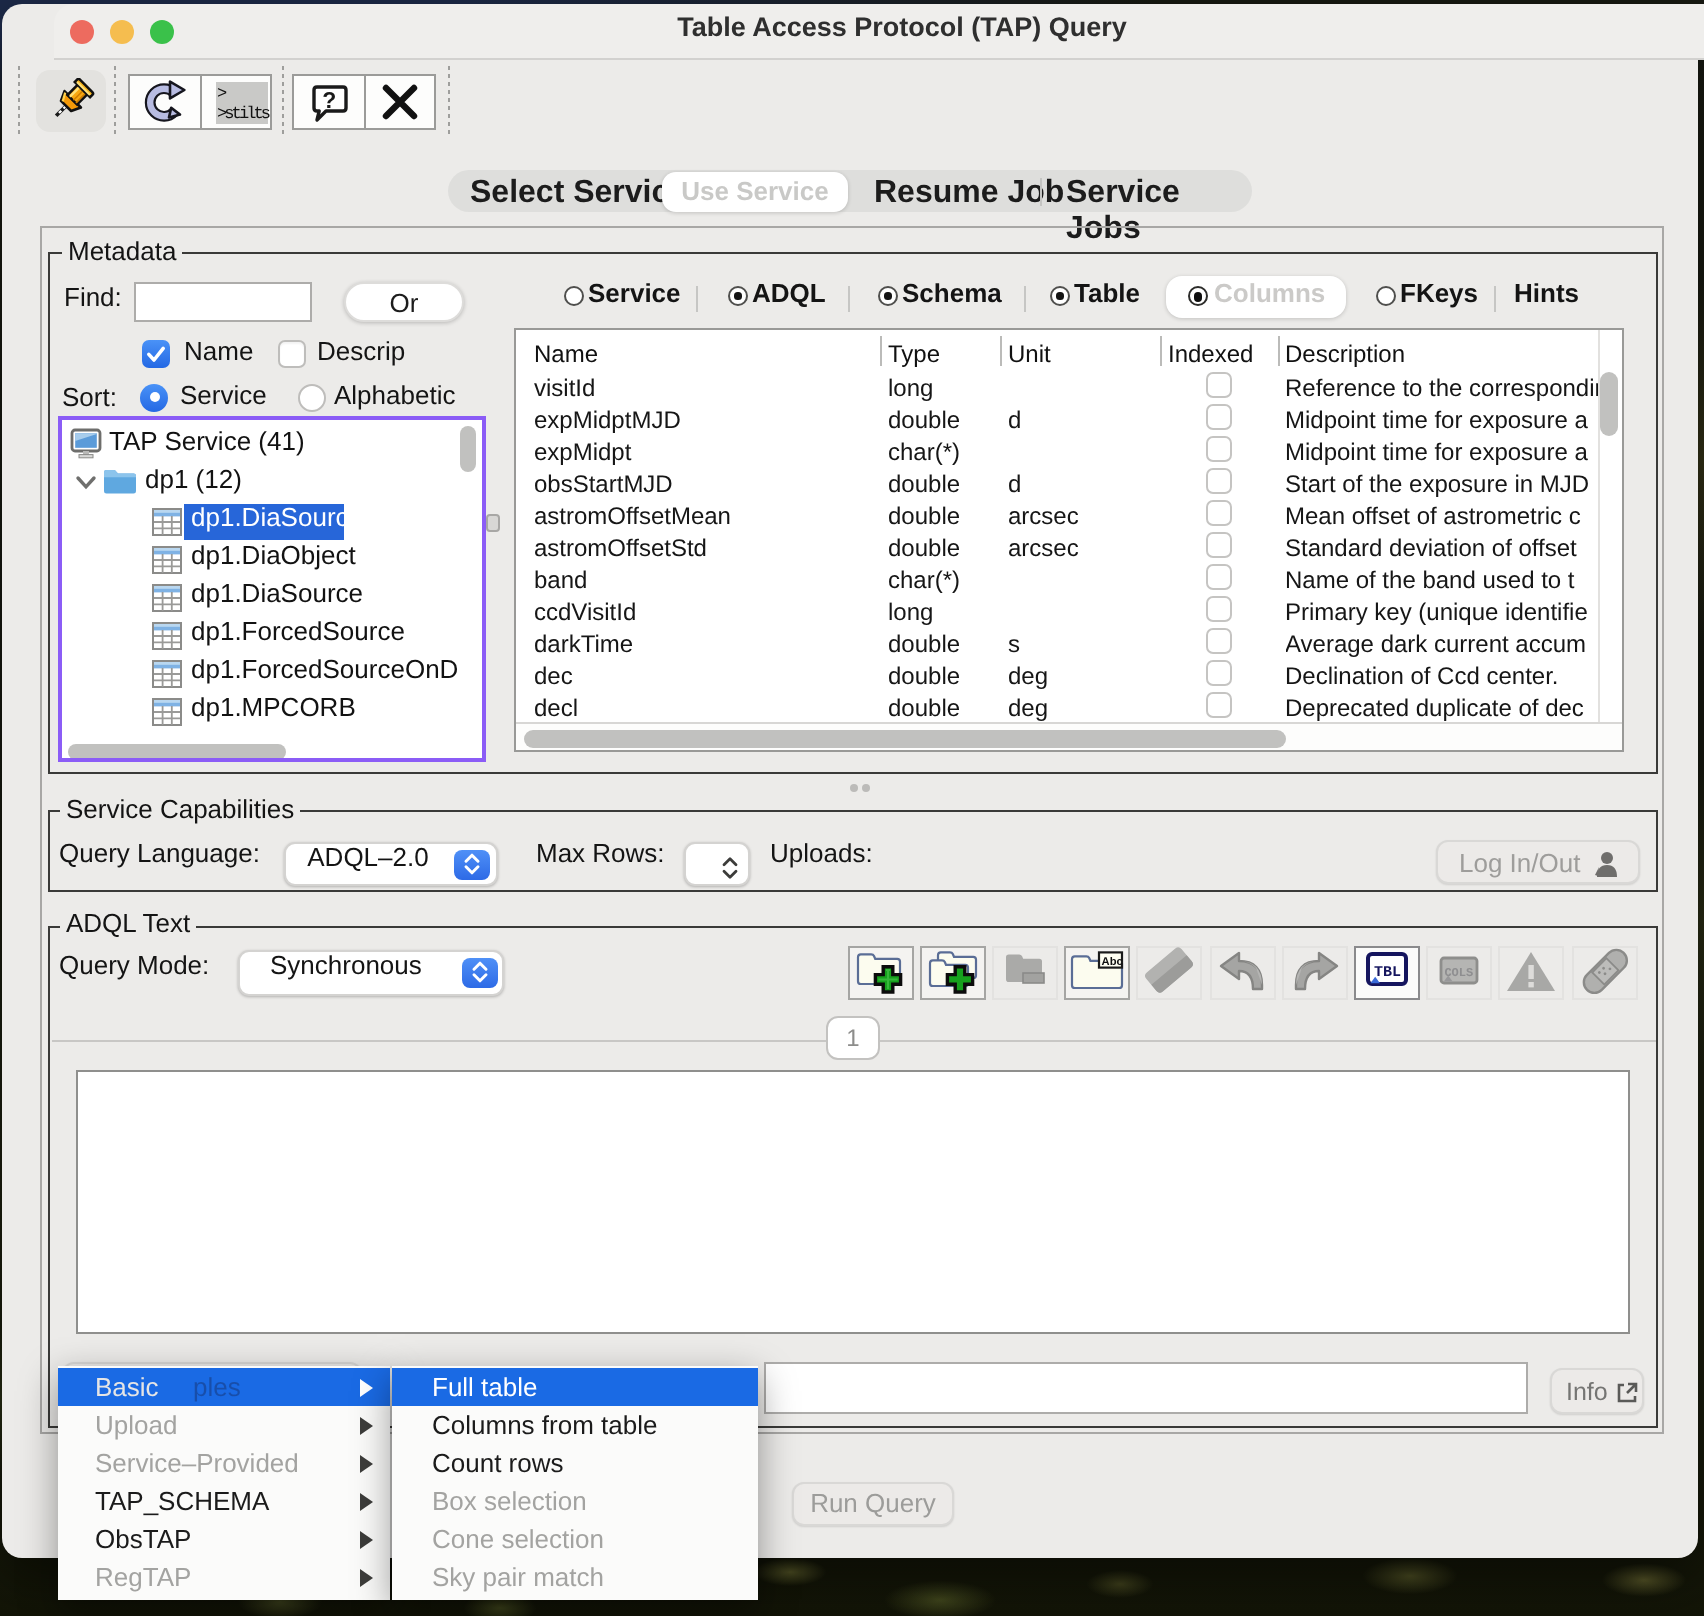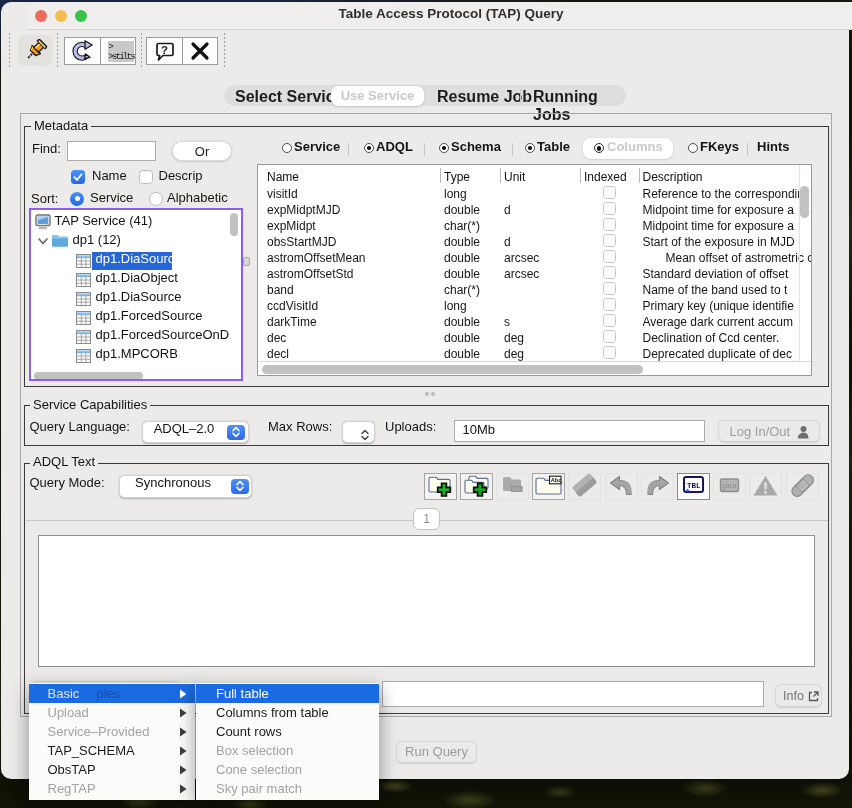--- a/index.html
+++ b/index.html
@@ -151,21 +151,21 @@
     <svg class="abs" style="left:42px; top:3px;" width="22" height="21" viewBox="0 0 22 21">
       <path d="M4 3 L18 17 M18 3 L4 17" stroke="#111" stroke-width="3.2" stroke-linecap="round"></path>
     </svg>
   </div>
 
   <div id="tabstrip">
     <div class="tablabel" style="left:11px;">Select Service</div>
     <div id="useserv">Use Service</div>
     <div class="tablabel" style="left:213px;">Resume Job</div>
     <div style="position:absolute;left:296px;top:4px;width:1px;height:14px;background:#c4c4c2;"></div>
-    <div class="tablabel" style="left:309px;">Running Jobs</div>
+    <div class="tablabel" style="left:309px;">Service Jobs</div>
   </div>
   <div id="outer"></div>
 
   <div class="group" style="left:23px; top:124px; width:805px; height:261px;"></div>
   <div class="grouplabel" style="left:30px; top:116px;">Metadata</div>
 
   <label class="inline" style="left:31px; top:139px;">Find:</label>
   <div class="tfield" style="left:66px; top:138.5px; width:89px; height:20px;"></div>
   <div class="capsule" style="left:171px; top:138.5px; width:60px; height:20px; line-height:19px;">Or</div>
 
@@ -293,21 +293,21 @@
       <div class="trow" style="left:384.5px; top:53.5px; width:156px; overflow:hidden;">Midpoint time for exposure a</div>
     <div class="trow" style="left:9px; top:69.5px;">obsStartMJD</div>
       <div class="trow" style="left:186px; top:69.5px;">double</div>
       <div class="trow" style="left:246px; top:69.5px;">d</div>
       <div class="icbx" style="left:344.5px; top:69px;"></div>
       <div class="trow" style="left:384.5px; top:69.5px; width:156px; overflow:hidden;">Start of the exposure in MJD</div>
     <div class="trow" style="left:9px; top:85.5px;">astromOffsetMean</div>
       <div class="trow" style="left:186px; top:85.5px;">double</div>
       <div class="trow" style="left:246px; top:85.5px;">arcsec</div>
       <div class="icbx" style="left:344.5px; top:85px;"></div>
-      <div class="trow" style="left:384.5px; top:85.5px; width:156px; overflow:hidden;margin-left:23px;">Mean offset of astrometric c</div>
+      <div class="trow" style="left:384.5px; top:85.5px; width:156px; overflow:hidden;">Mean offset of astrometric c</div>
     <div class="trow" style="left:9px; top:101.5px;">astromOffsetStd</div>
       <div class="trow" style="left:186px; top:101.5px;">double</div>
       <div class="trow" style="left:246px; top:101.5px;">arcsec</div>
       <div class="icbx" style="left:344.5px; top:101px;"></div>
       <div class="trow" style="left:384.5px; top:101.5px; width:156px; overflow:hidden;">Standard deviation of offset</div>
     <div class="trow" style="left:9px; top:117.5px;">band</div>
       <div class="trow" style="left:186px; top:117.5px;">char(*)</div>
       <div class="icbx" style="left:344.5px; top:117px;"></div>
       <div class="trow" style="left:384.5px; top:117.5px; width:156px; overflow:hidden;">Name of the band used to t</div>
     <div class="trow" style="left:9px; top:133.5px;">ccdVisitId</div>
@@ -351,21 +351,20 @@
         </svg>
       </span>
   </div>
   <label class="inline" style="left:267px; top:416.5px;">Max Rows:</label>
   <div class="combo" style="left:340.5px; top:419px; width:33px; height:22px;">
     <span class="abs" style="right:4px; top:5px;"><svg width="10" height="12" viewBox="0 0 10 12">
           <path d="M2 4.4 L5 1.4 L8 4.4 M2 7.6 L5 10.6 L8 7.6" stroke="#3c3c3a" stroke-width="1.4" fill="none" stroke-linecap="round" stroke-linejoin="round"></path>
         </svg></span>
   </div>
   <label class="inline" style="left:384px; top:416.5px;">Uploads:</label>
-  <div class="tfield" style="left:452.5px; top:418px; width:251px; height:22px; font-size:13px; color:#141414; line-height:17px; padding-left:8px;">10Mb</div>
   <div class="btn" style="left:716.5px; top:418px; width:102px; height:22px;">
     <span style="position:absolute; left:11px; top:3px; color:#9e9d9b;">Log In/Out</span>
     <svg class="abs" style="left:75px; top:3px;" width="17" height="17" viewBox="0 0 17 17">
       <circle cx="9.5" cy="5" r="3" fill="#6f6e6c"></circle>
       <path d="M4.5 14.5 Q4.5 8.5 9.5 8.5 Q14.5 8.5 14.5 14.5 Z" fill="#6f6e6c"></path>
       <path d="M5.5 9.5 L3.5 13.5 L5 14 Z" fill="#6f6e6c"></path>
     </svg>
   </div>
 
   <div class="group" style="left:23px; top:460.5px; width:805px; height:251.5px;"></div>

